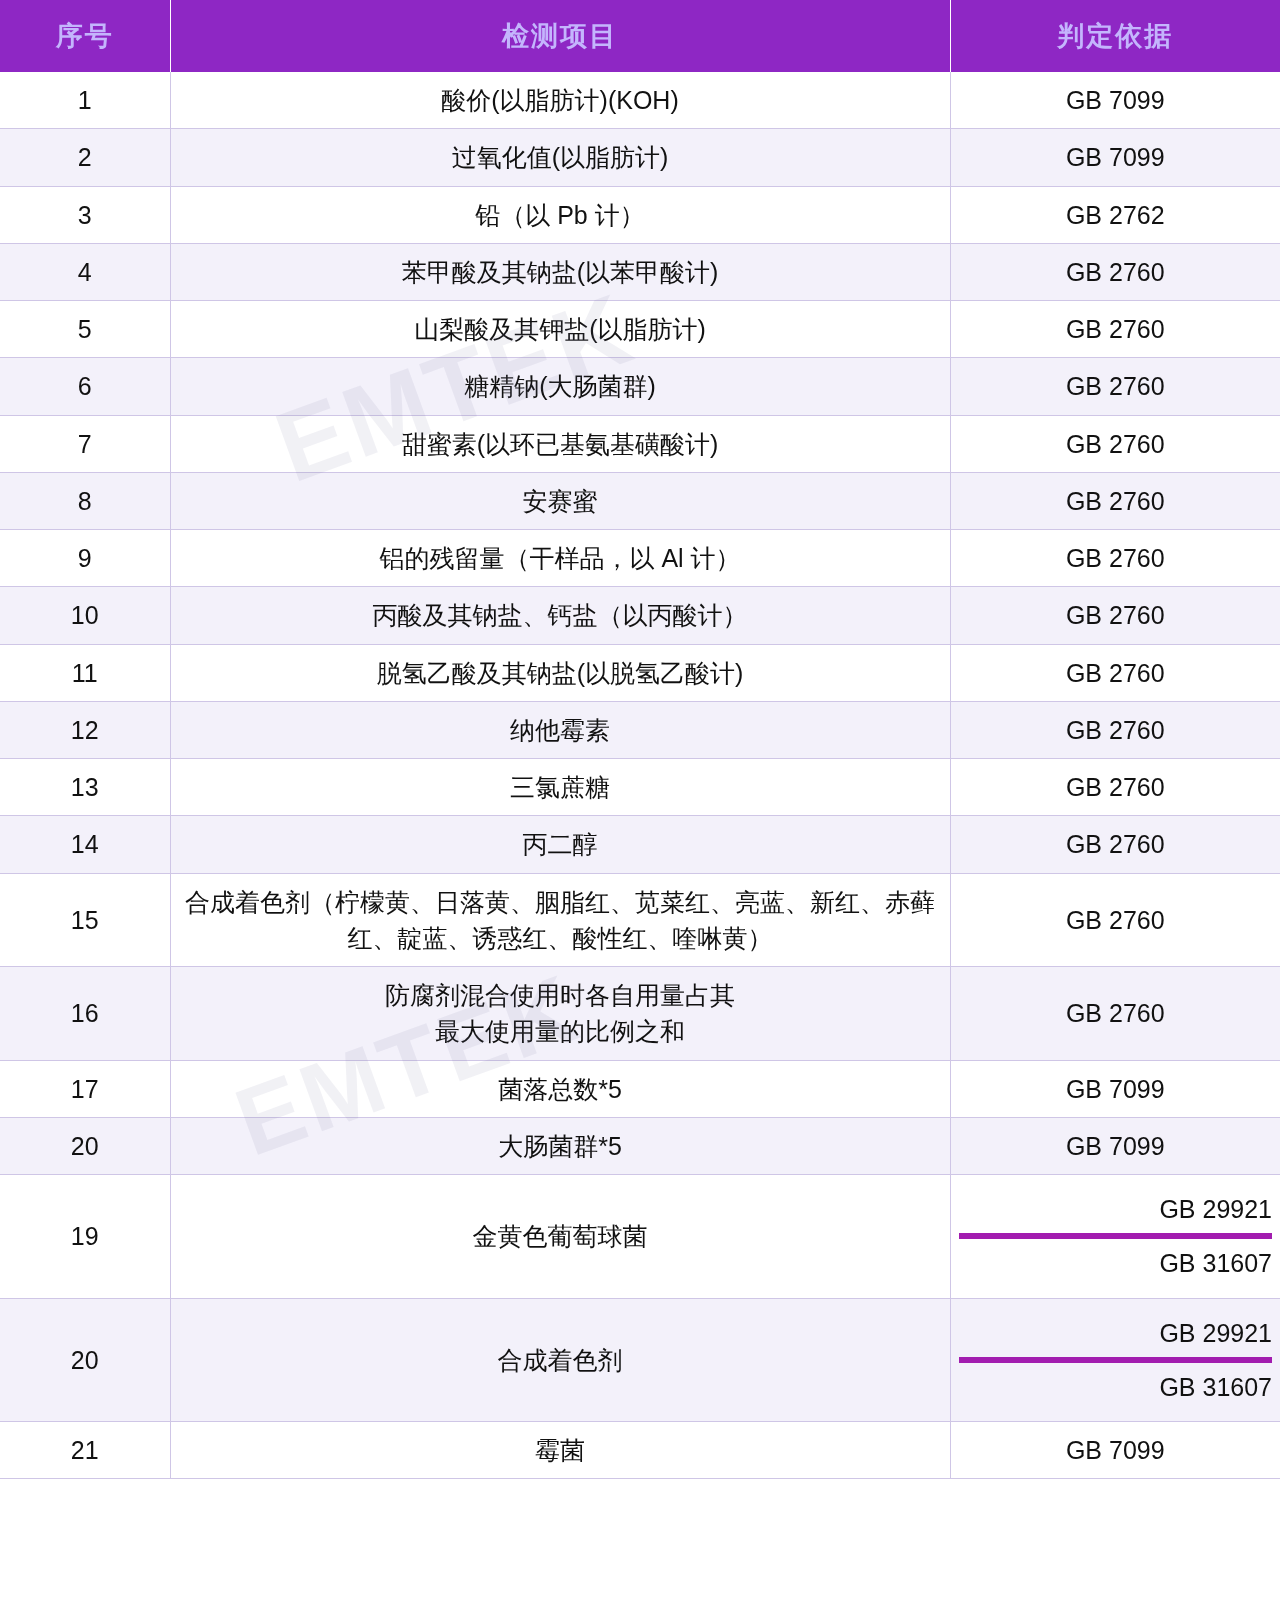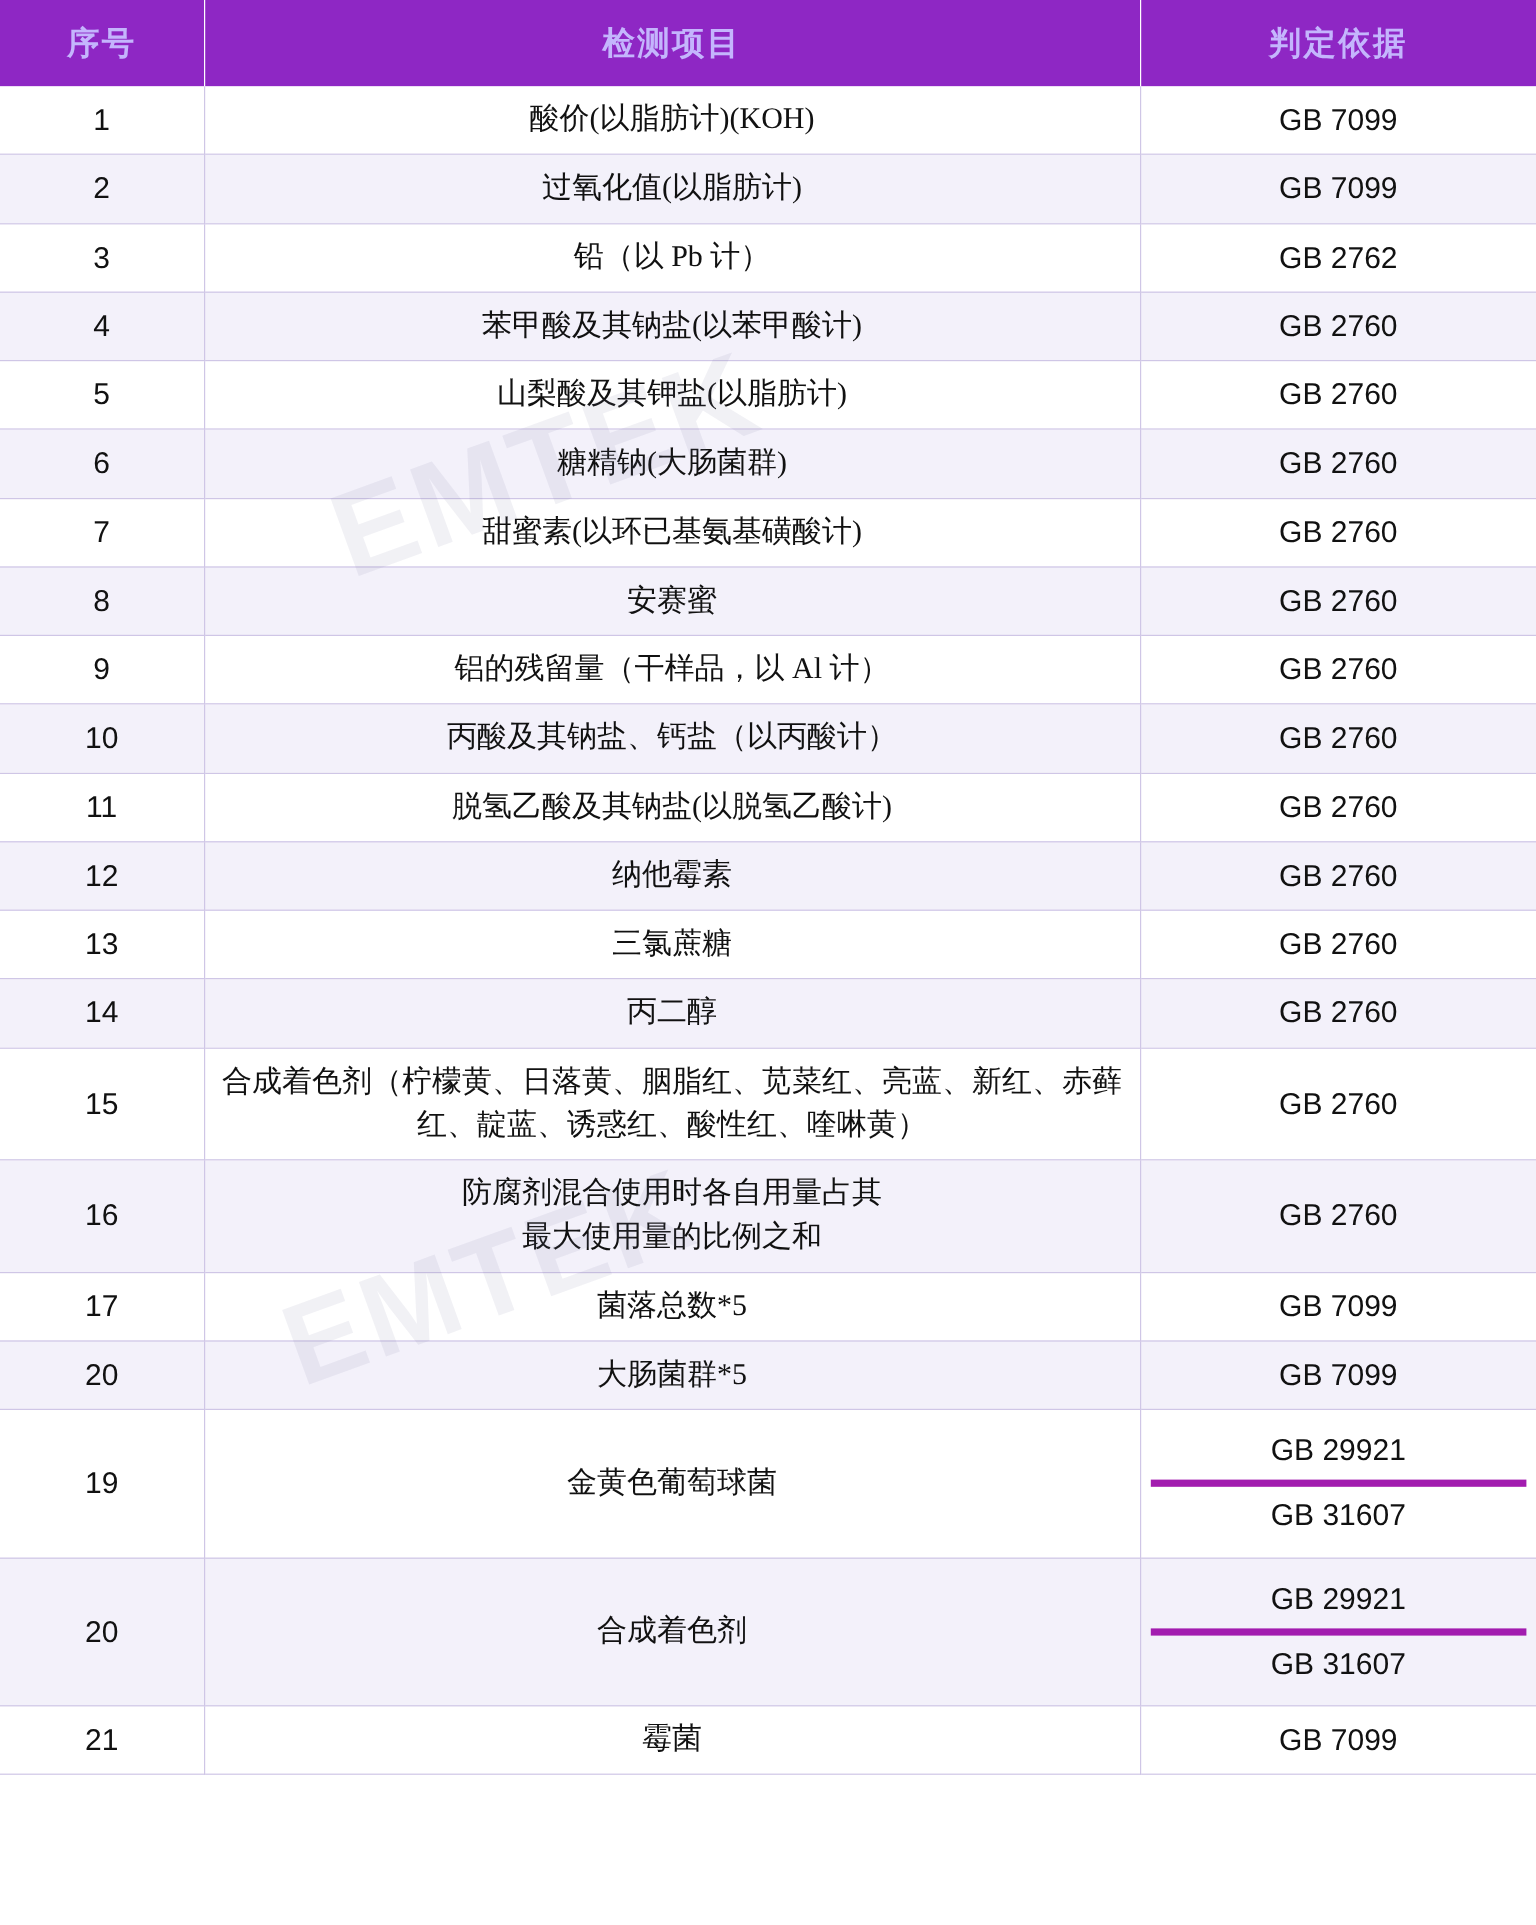--- a/index.html
+++ b/index.html
@@ -70,24 +70,24 @@
     background: #ffffff;
     line-height: 1.45;
   }
   tbody td:last-child { border-right: none; }
   tbody tr:nth-child(even) td { background: #f4f2fb; }
 
   tbody tr.alt-a td { background: #ffffff; }
   tbody tr.alt-b td { background: #f3f1fa; }
 
   td.idx { font-size: 25px; }
-  td.item { text-align: center; font-family: Liberation Serif, serif; }
+  td.item { text-align: center; }
   td.basis { font-size: 25px; }
   .two-line { display: block; }
-  .sub-line { display: block; padding: 6px 0; }
+  .sub-line { display: block; padding: 6px 0; text-align: right; }
   .sub-line + .sub-line { border-top: 6px solid #a21caf; }
 </style>
 </head>
 <body>
 
 <div class="sheet">
 
   <div class="watermark">EMTEK</div>
   <div class="watermark second">EMTEK</div>
 

